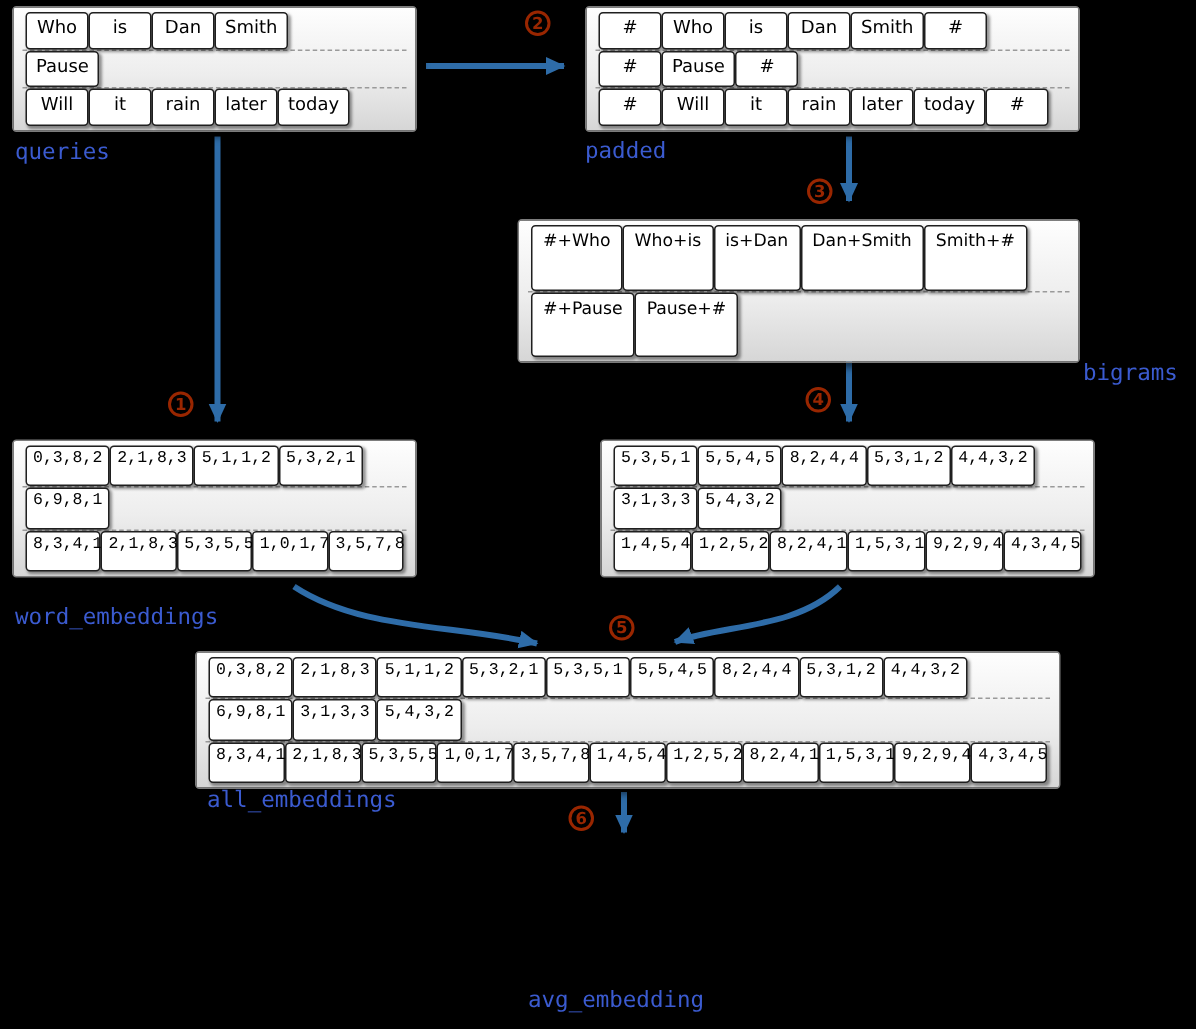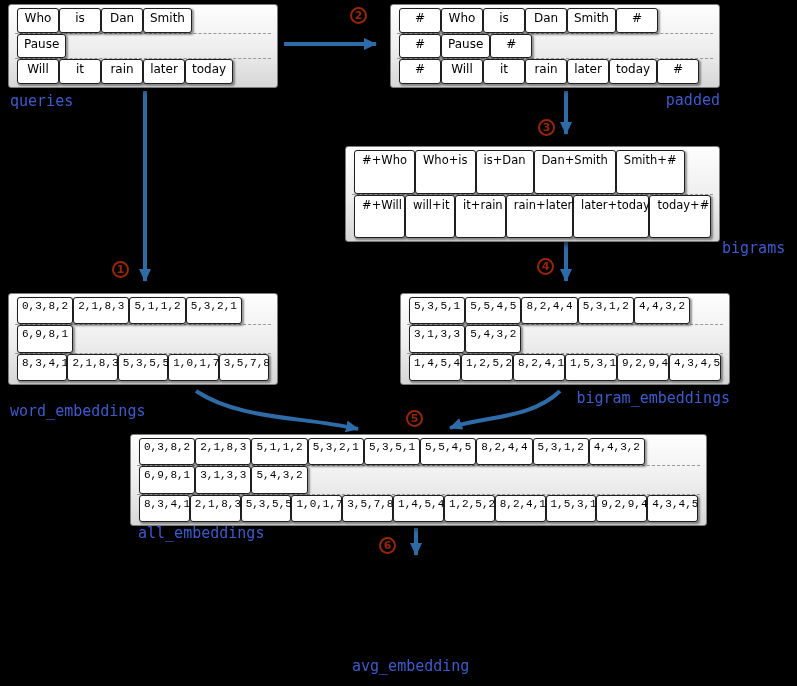--- a/index.html
+++ b/index.html
@@ -36,21 +36,21 @@
   }
   .tokens .cell { font-size: 12px; padding: 2px 6px; min-width: 42px; }
   .bigram-cells .cell { font-size: 11.5px; padding: 2px 7px; min-width: 50px; }
   .nums .cell { font-size: 11px; padding: 2px 4px; min-width: 46px; font-family: Liberation Mono, monospace; }
 
   .label {
     position: absolute; z-index: 2;
     font-family: "DejaVu Sans Mono", monospace;
     font-size: 15px; color: var(--label, #3b5bd0); white-space: nowrap;
   }
-  .r { text-align: right; }
+  .r { }
 
   .step {
     position: absolute; z-index: 3;
     width: 17px; height: 17px;
     border: 2px solid var(--step, #992600); border-radius: 50%;
     color: var(--step, #992600);
     font: bold 11px "DejaVu Sans", sans-serif;
     display: flex; align-items: center; justify-content: center;
   }
 </style>
@@ -122,26 +122,22 @@
 
   <div class="group tokens bigram-cells" style="left:345px; top:146px; width:375px; height:96px;">
       <div class="row">
         <span class="cell">#+Who</span>
         <span class="cell">Who+is</span>
         <span class="cell">is+Dan</span>
         <span class="cell">Dan+Smith</span>
         <span class="cell">Smith+#</span>
       </div>
       <div class="row">
-        <span class="cell">#+Will</span>
-        <span class="cell">will+it</span>
-        <span class="cell">it+rain</span>
-        <span class="cell">rain+later</span>
-        <span class="cell">later+today</span>
-        <span class="cell">today+#</span>
+        <span class="cell">#+Pause</span>
+        <span class="cell">Pause+#</span>
       </div>
     </div>
   <div class="label" style="left:722px; top:239px;">bigrams</div>
 
   <div class="group nums" style="left:8px; top:293px; width:270px; height:92px;">
       <div class="row">
         <span class="cell">0,3,8,2</span>
         <span class="cell">2,1,8,3</span>
         <span class="cell">5,1,1,2</span>
         <span class="cell">5,3,2,1</span>
@@ -173,21 +169,20 @@
       </div>
       <div class="row">
         <span class="cell">1,4,5,4</span>
         <span class="cell">1,2,5,2</span>
         <span class="cell">8,2,4,1</span>
         <span class="cell">1,5,3,1</span>
         <span class="cell">9,2,9,4</span>
         <span class="cell">4,3,4,5</span>
       </div>
     </div>
-  <div class="label r" style="left:400px; top:389px; width:330px;">bigram_embeddings</div>
 
   <div class="group nums" style="left:130px; top:434px; width:577px; height:92px;">
       <div class="row">
         <span class="cell">0,3,8,2</span>
         <span class="cell">2,1,8,3</span>
         <span class="cell">5,1,1,2</span>
         <span class="cell">5,3,2,1</span>
         <span class="cell">5,3,5,1</span>
         <span class="cell">5,5,4,5</span>
         <span class="cell">8,2,4,4</span>

